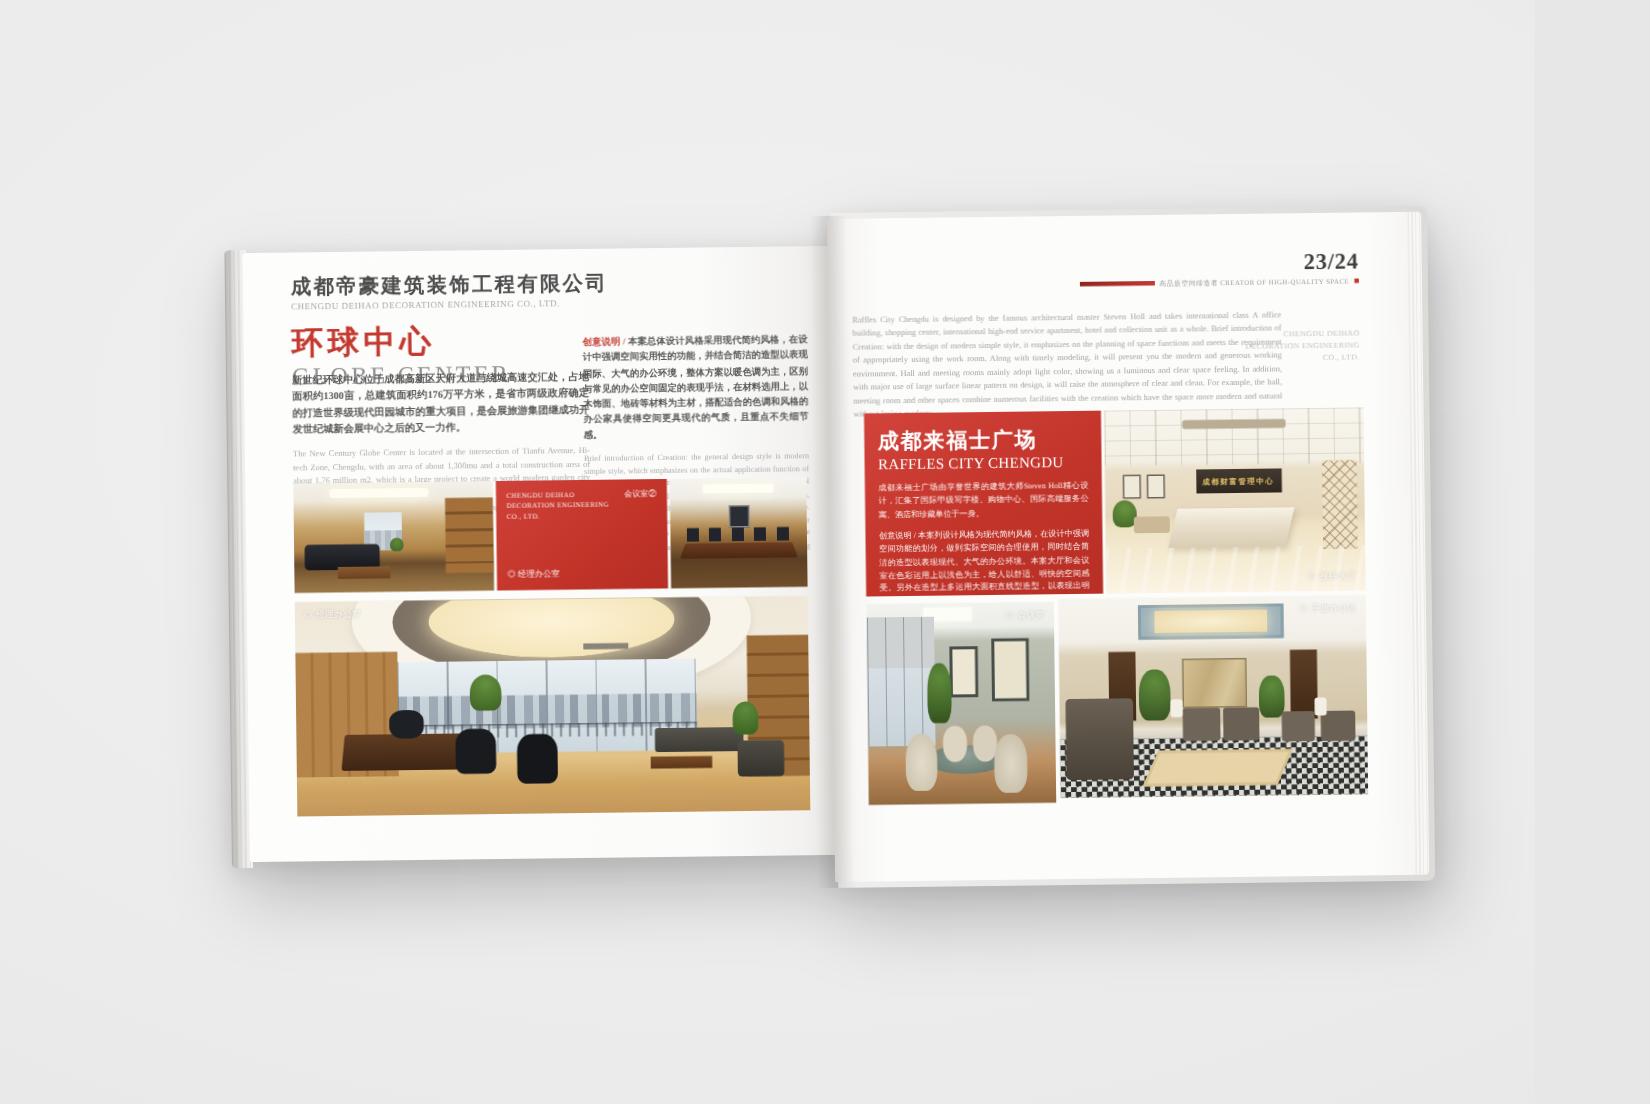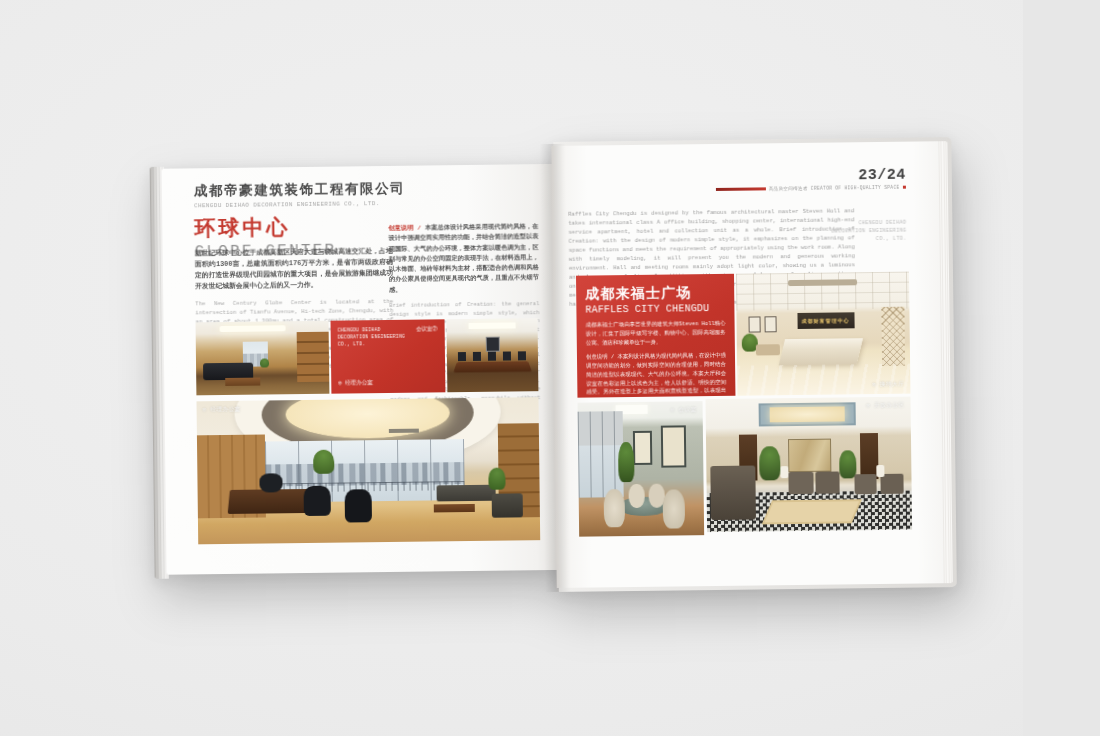--- a/index.html
+++ b/index.html
@@ -1,19 +1,19 @@
 <!DOCTYPE html>
 <html><head>
 <meta charset="utf-8">
 <style>
   html,body{margin:0;padding:0;background:#e7e7e7;}
   *{box-sizing:border-box;}
   .scene{position:relative;width:1023px;height:736px;overflow:hidden;
     background:radial-gradient(130% 110% at 48% 38%, #f1f1f1 0%, #ebebeb 55%, #e3e3e3 100%);
-    font-family:Liberation Mono, monospace;}
+    font-family:Liberation Serif, serif;}
   .book{position:absolute;left:152px;top:130px;width:798px;height:458px;transform:rotate(-0.7deg);
     filter:drop-shadow(8px 22px 24px rgba(0,0,0,0.20)) drop-shadow(0 4px 8px rgba(0,0,0,0.10));}
   .abs{position:absolute;}
   
   .edge-left{position:absolute;left:0;top:32px;width:14px;height:412px;border-radius:3px 0 0 3px;
     background:repeating-linear-gradient(to right, rgba(0,0,0,0.06) 0 1px, transparent 1px 3px),
     linear-gradient(to right,#b9b7b4,#e8e7e5 55%,#f7f6f5);}
   .under-right{position:absolute;left:404px;top:12px;width:398px;height:450px;border-radius:0 5px 5px 0;
     background:linear-gradient(to right,#efeeec,#dddbd8);}
   .page-left{position:absolute;left:12px;top:34px;width:390px;height:406px;border-radius:2px 0 0 2px;

